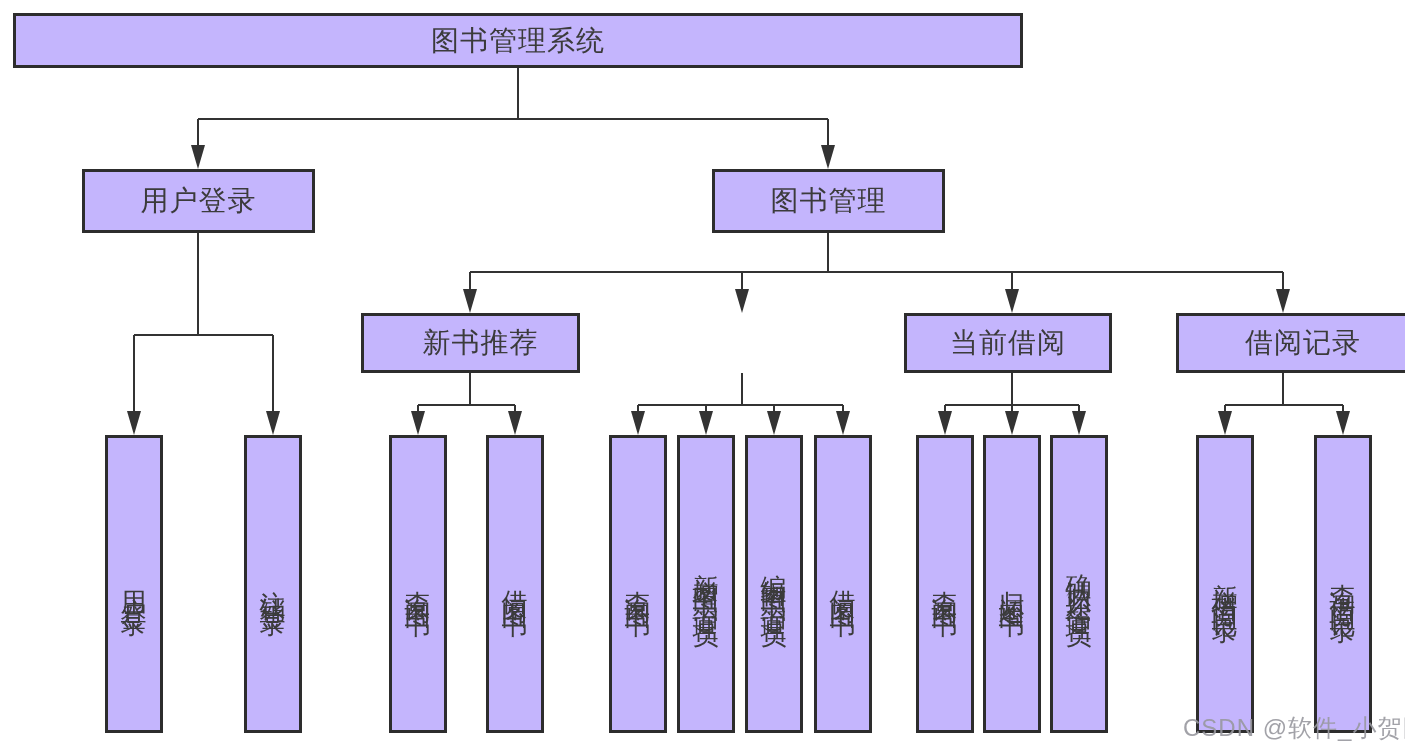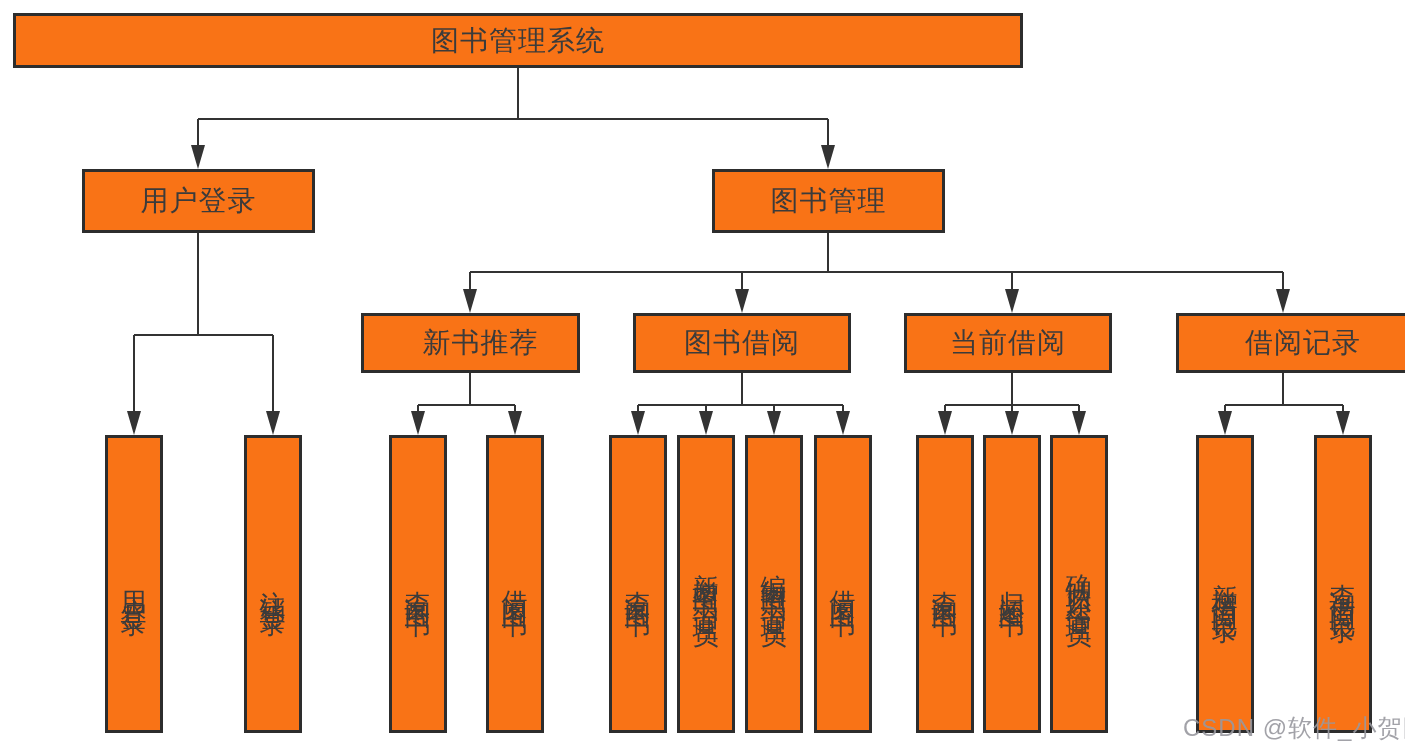--- a/index.html
+++ b/index.html
@@ -7,21 +7,21 @@
     position: relative;
     width: 1405px;
     height: 747px;
     background: #ffffff;
     font-family: "Liberation Sans", sans-serif;
     overflow: hidden;
   }
   .node {
     position: absolute;
     box-sizing: border-box;
-    background: #f97316;
+    background: #c4b5fd;
     border: 3px solid #2d2d2d;
     display: flex;
     align-items: center;
     justify-content: center;
     color: #3b3b3b;
     z-index: 2;
   }
   .h-label { font-size: 28px; letter-spacing: 1px; white-space: nowrap; }
   .root-box   { left: 13px;  top: 13px;  width: 1010px; height: 55px; }
   .lvl2       { top: 169px; height: 64px; width: 233px; }
@@ -103,23 +103,20 @@
   <div class="node lvl2" style="left:82px;">
     <span class="h-label">用户登录</span>
   </div>
   <div class="node lvl2" style="left:712px;font-family:Liberation Serif, serif;">
     <span class="h-label">图书管理</span>
   </div>
 
   <div class="node lvl3" style="left:361px; width:219px;padding-left:20px;">
     <span class="h-label">新书推荐</span>
   </div>
-  <div class="node lvl3" style="left:633px; width:218px;">
-    <span class="h-label">图书借阅</span>
-  </div>
   <div class="node lvl3" style="left:904px; width:208px;">
     <span class="h-label">当前借阅</span>
   </div>
   <div class="node lvl3" style="left:1176px; width:254px;">
     <span class="h-label">借阅记录</span>
   </div>
 
   <div class="node leaf" style="left:105px;">
     <span class="v-label">用户登录</span>
   </div>

